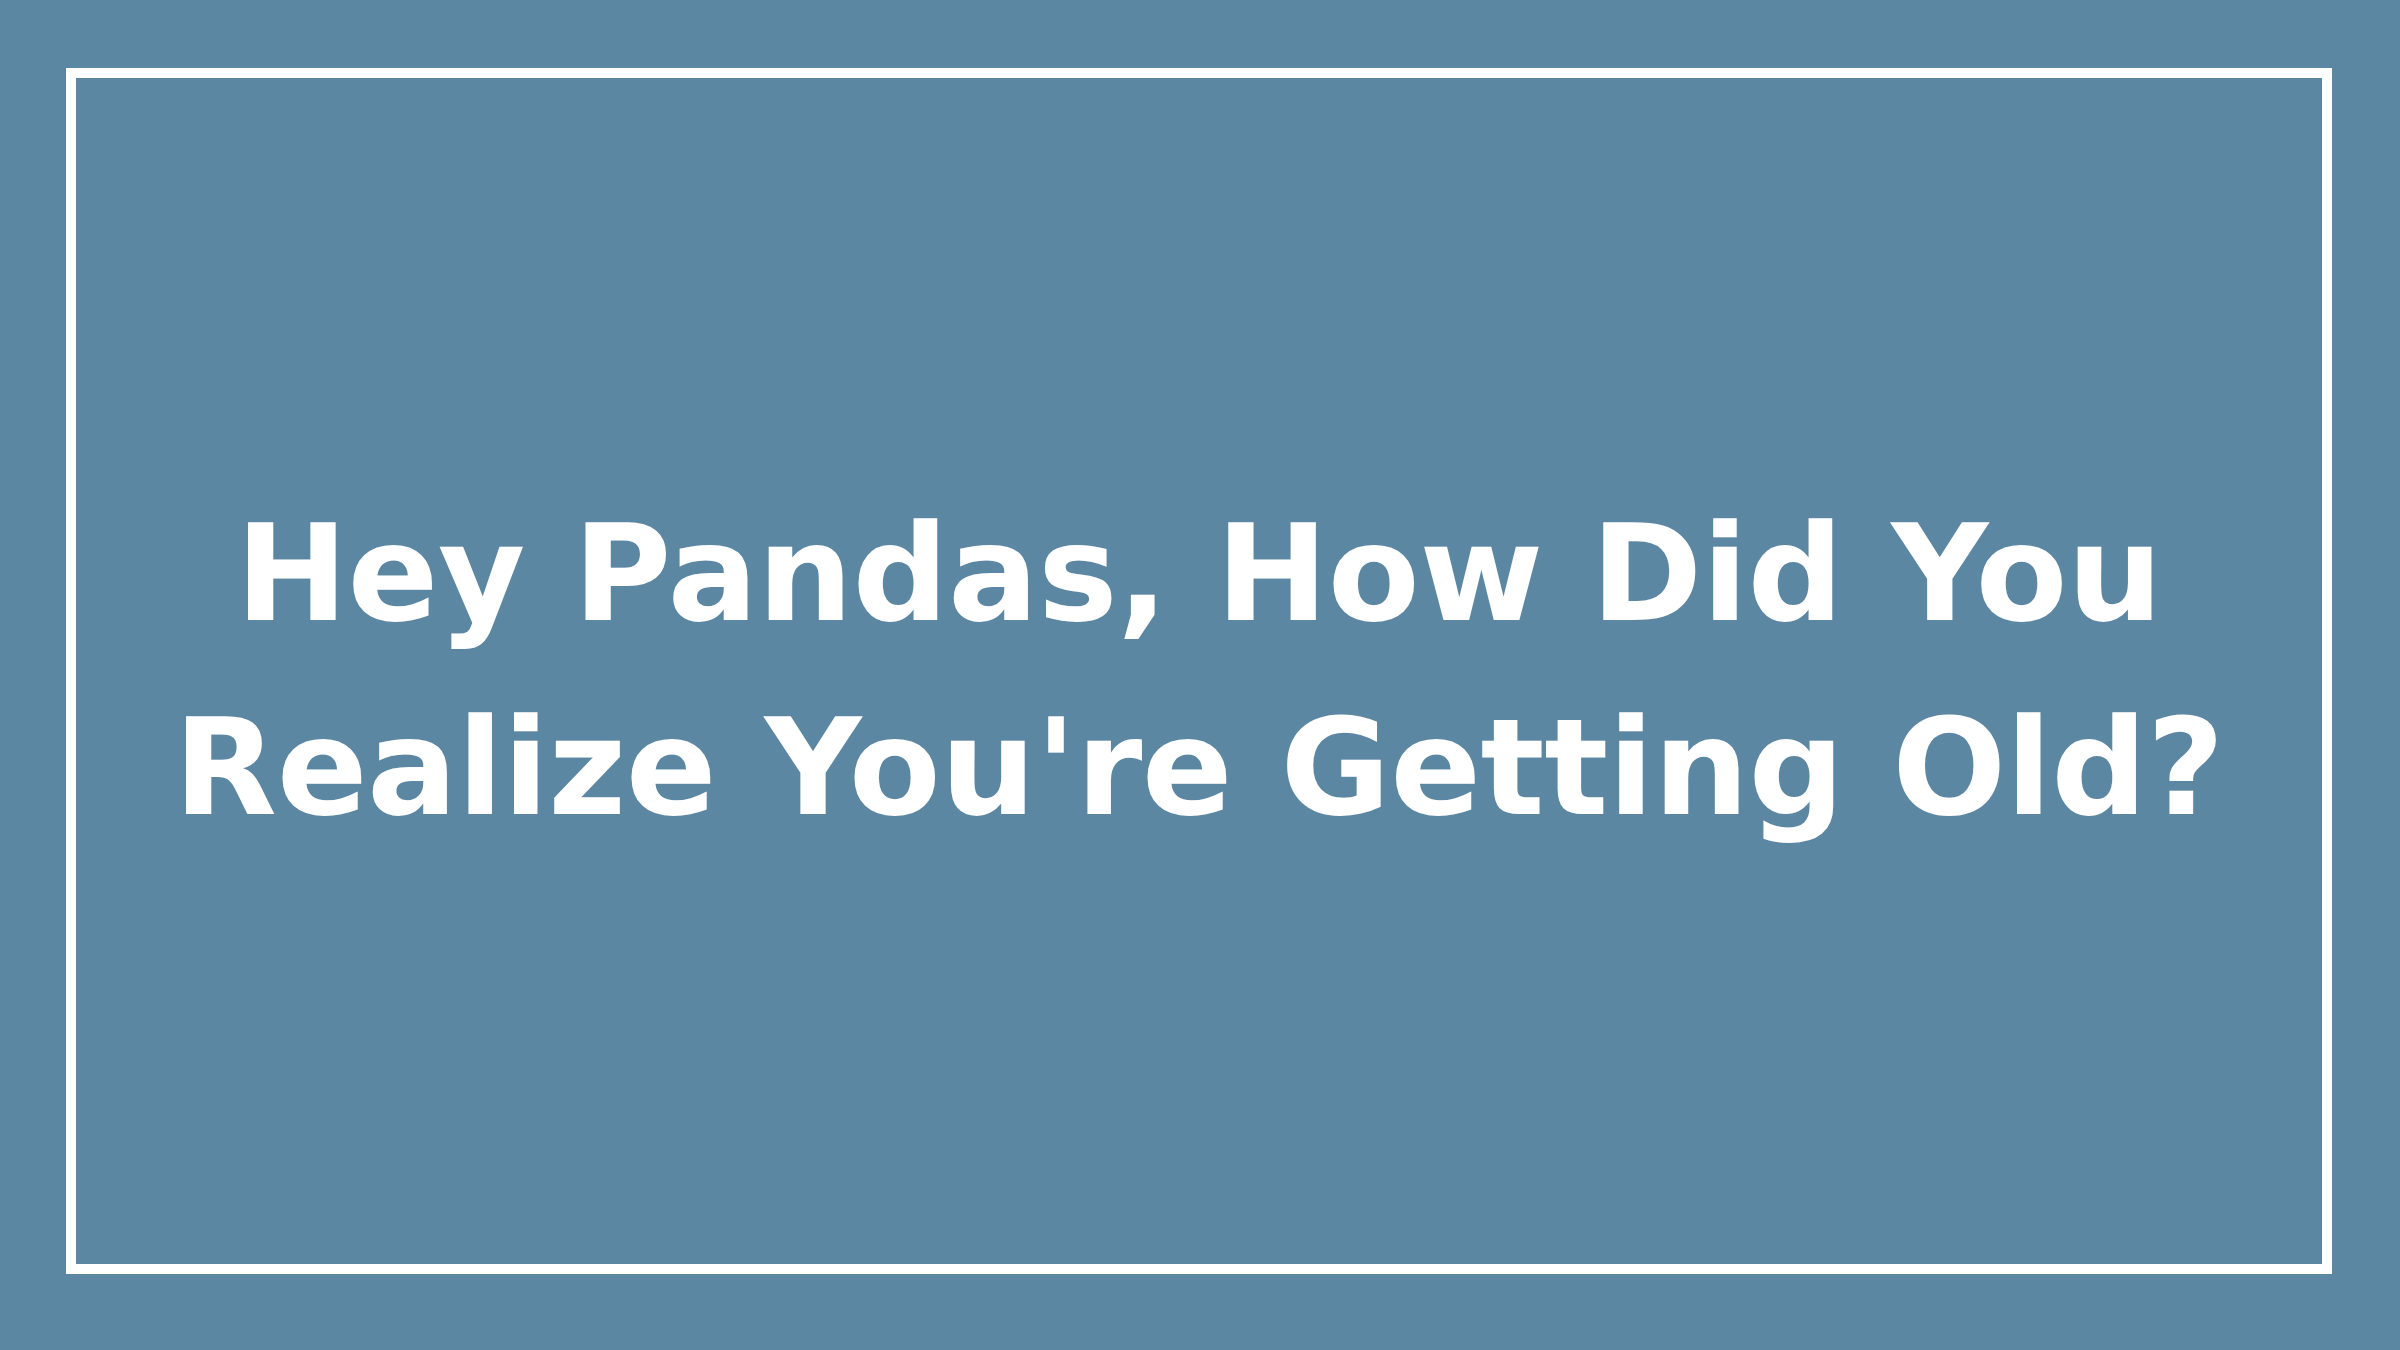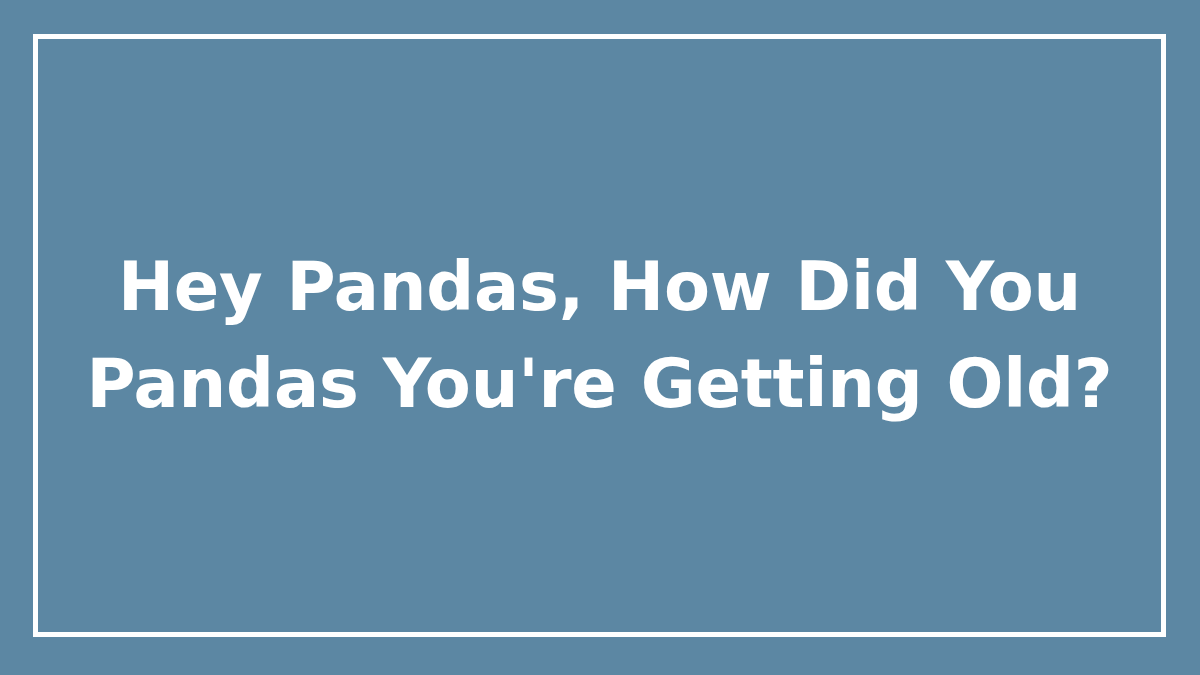--- a/index.html
+++ b/index.html
@@ -76,17 +76,17 @@
 </head>
 <body>
 
 <div class="poster">
 
   <div class="poster-frame"></div>
 
   <div class="headline-wrap">
     <h1 class="headline">
       <span class="headline-line">Hey Pandas, How Did You</span>
-      <span class="headline-line">Pandas You're Getting Old?</span>
+      <span class="headline-line">Realize You're Getting Old?</span>
     </h1>
   </div>
 
 </div>
 
 </body></html>

